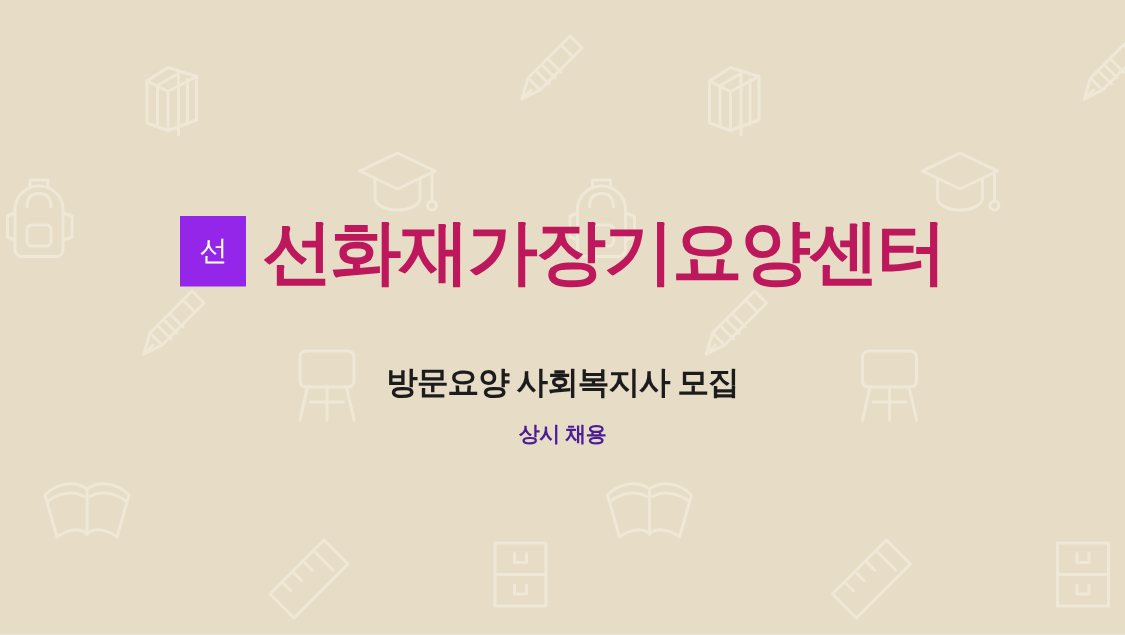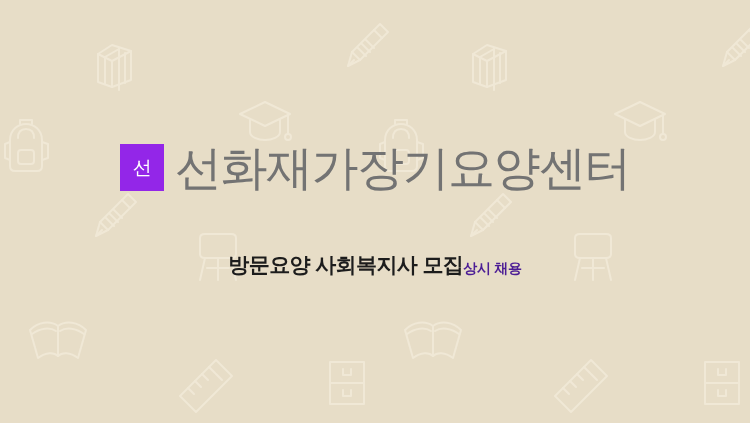--- a/index.html
+++ b/index.html
@@ -83,32 +83,32 @@
   .logo-badge-text {
     color: #ffffff;
     font-size: 19px;
     font-weight: 500;
     line-height: 1;
     letter-spacing: -0.5px;
   }
 
   .company-title {
     font-size: 47px;
-    font-weight: normal;
-    color: #737373;
+    font-weight: bold;
+    color: #be185d;
     line-height: 1;
     letter-spacing: -1.5px;
     white-space: nowrap;
   }
 
   .subtitle-block {
     margin-top: 47px;
     display: flex;
-    flex-direction: row;
-    align-items: flex-end;
+    flex-direction: column;
+    align-items: center;
   }
 
   .job-title {
     font-size: 21px;
     font-weight: bold;
     color: #1c1c1c;
     line-height: 1;
     letter-spacing: -0.6px;
     white-space: nowrap;
   }

